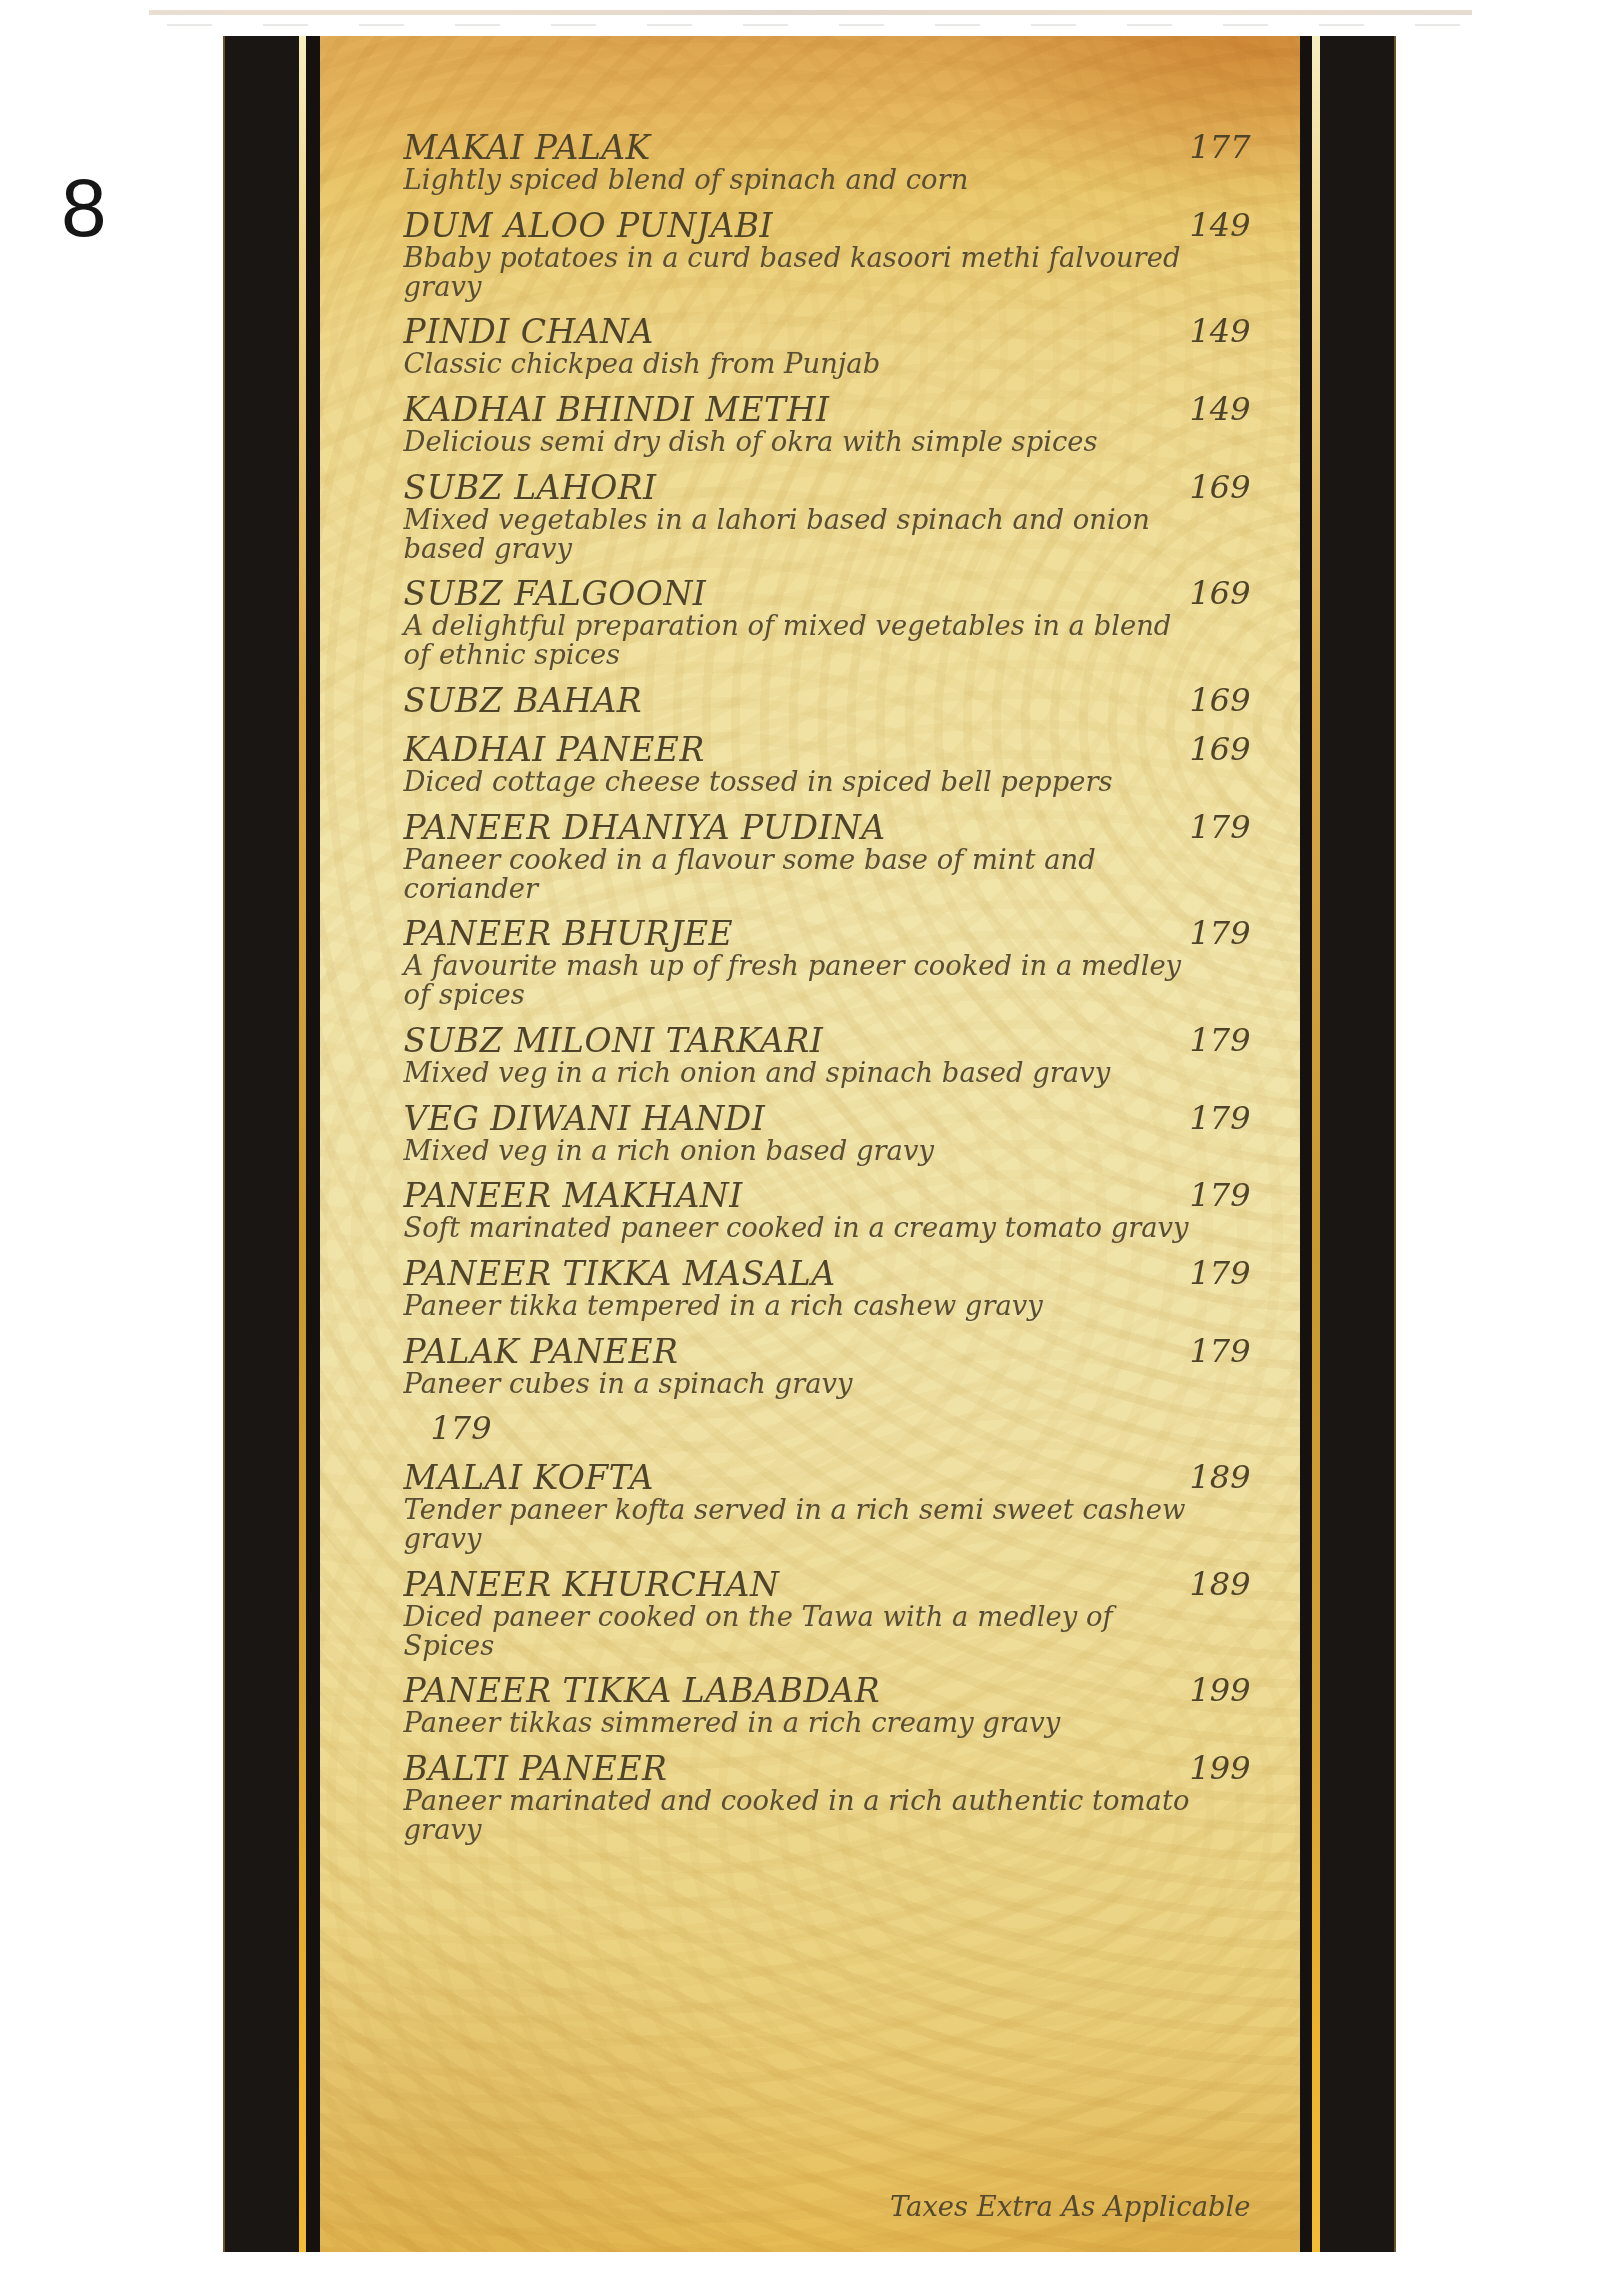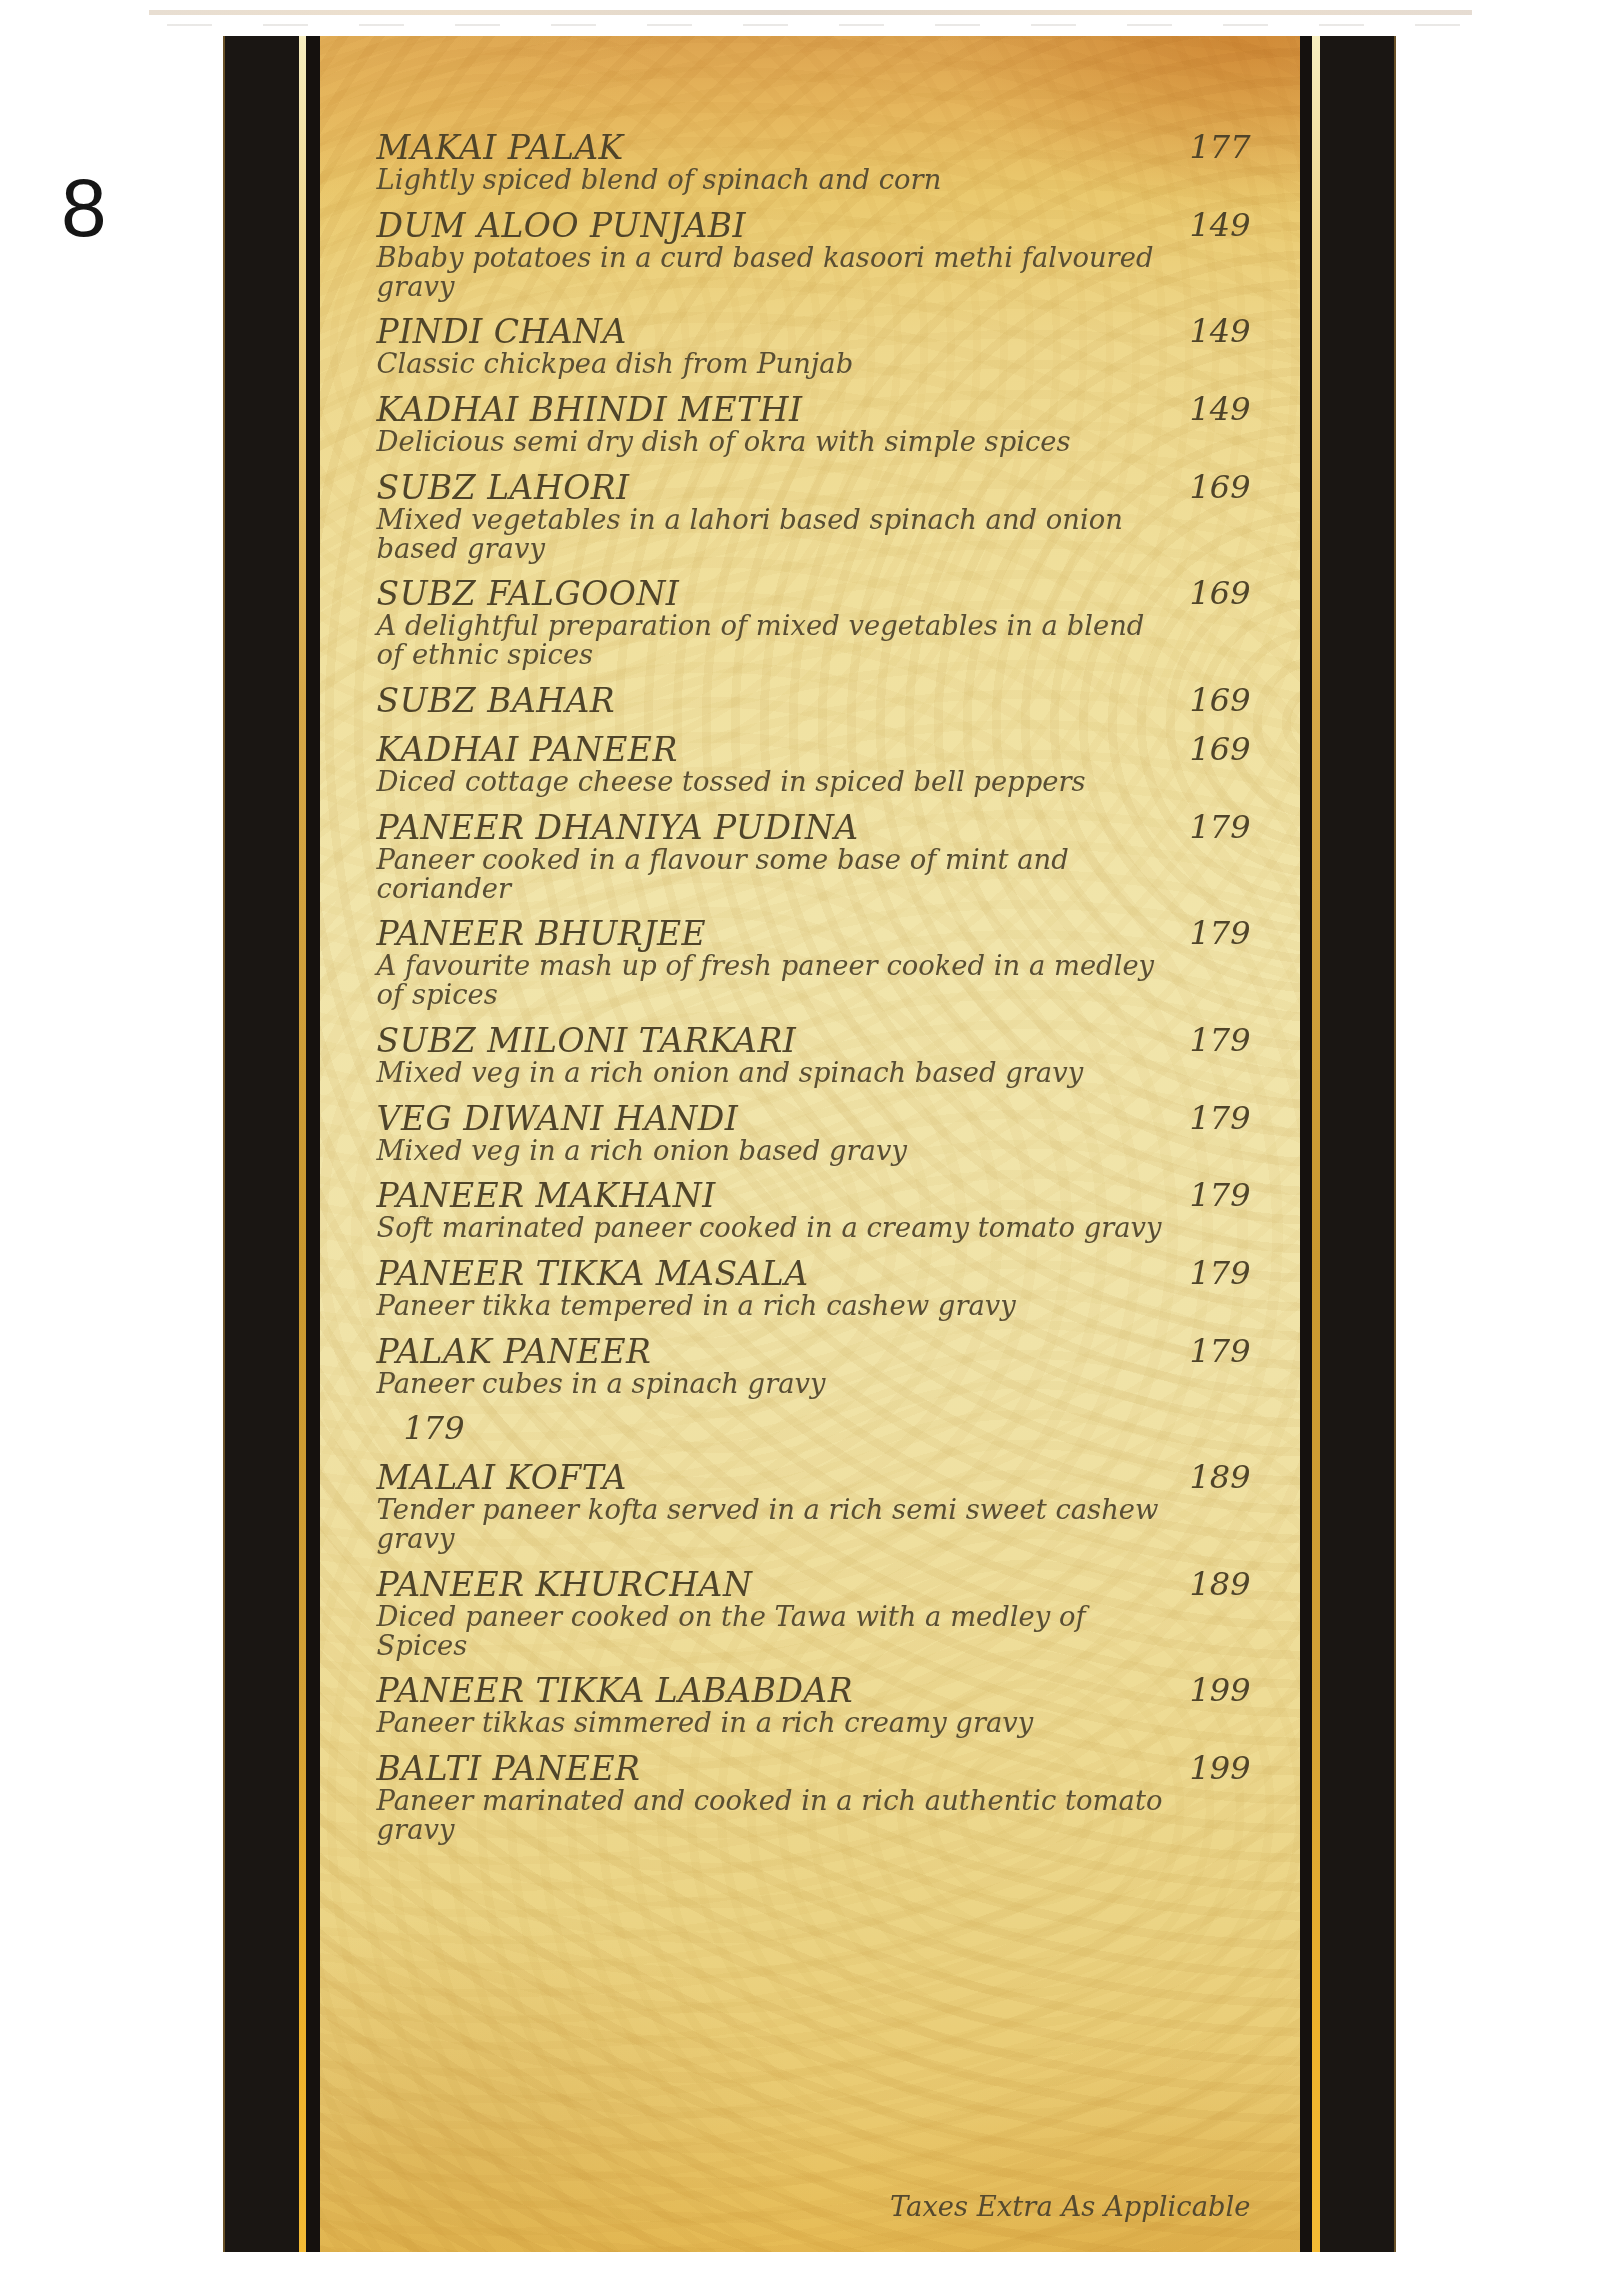--- a/index.html
+++ b/index.html
@@ -70,21 +70,21 @@
     background:
       repeating-radial-gradient(circle at 102% 31%, rgba(198,158,78,.16) 0 8.8px, rgba(255,255,255,0) 8.8px 29px),
       repeating-radial-gradient(circle at 40% 54%, rgba(203,168,88,.12) 0 10.8px, rgba(255,255,255,0) 10.8px 35px),
       repeating-radial-gradient(circle at 72% 80%, rgba(203,168,88,.10) 0 8.8px, rgba(255,255,255,0) 8.8px 30px),
       repeating-radial-gradient(circle at 18% 14%, rgba(208,170,90,.10) 0 7.8px, rgba(255,255,255,0) 7.8px 26.5px);
     mix-blend-mode:multiply;opacity:.55;
   }
 
   .menu-content{
     position:relative;z-index:2;
-    padding:94px 49px 0 57px;
+    padding:94px 49px 0 84px;
   }
   .item{margin-bottom:13.7px;}
   .item-row{display:flex;align-items:flex-start;}
   .item-name{
     flex:1;
     font-style:italic;font-size:33px;line-height:35px;
     color:#4f4429;letter-spacing:0.5px;white-space:nowrap;
   }
   .item-price{
     font-style:italic;font-size:32px;line-height:35px;

